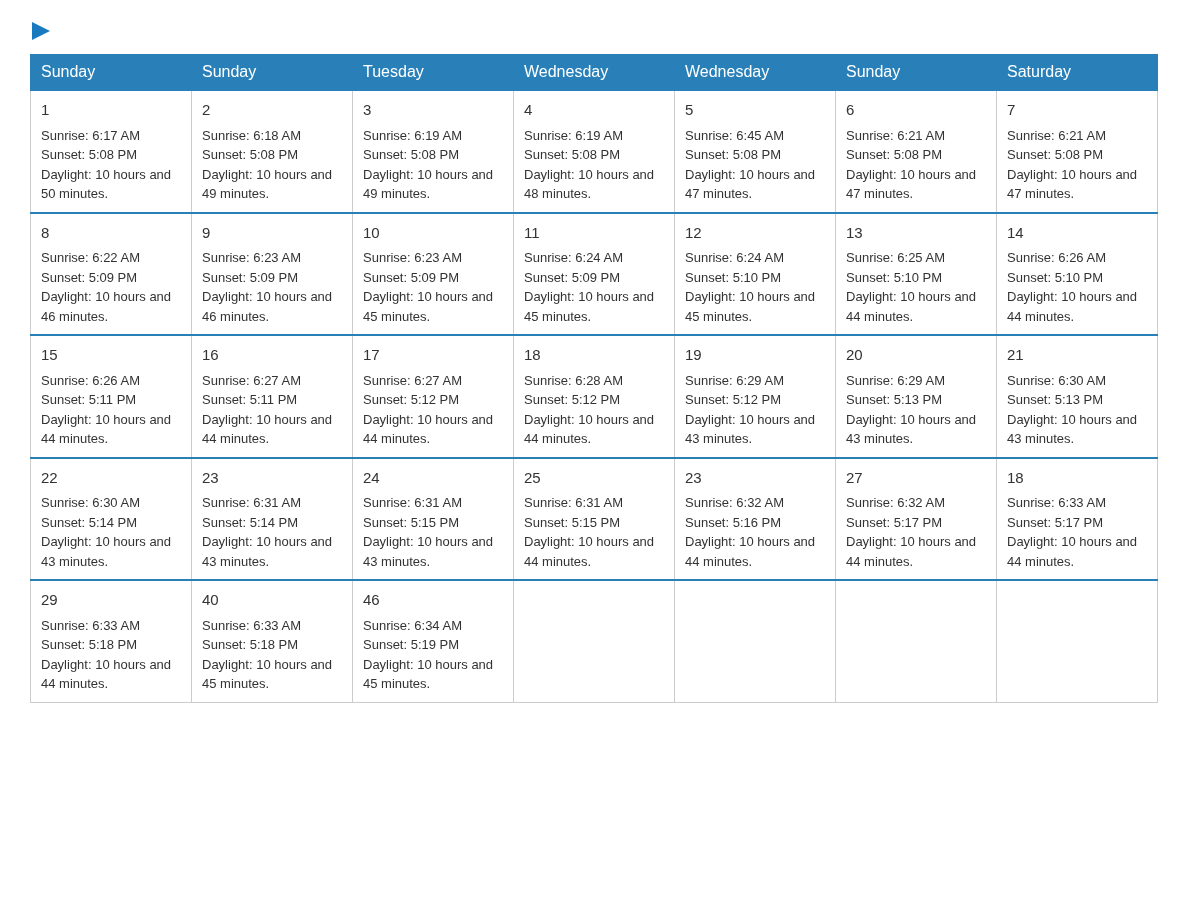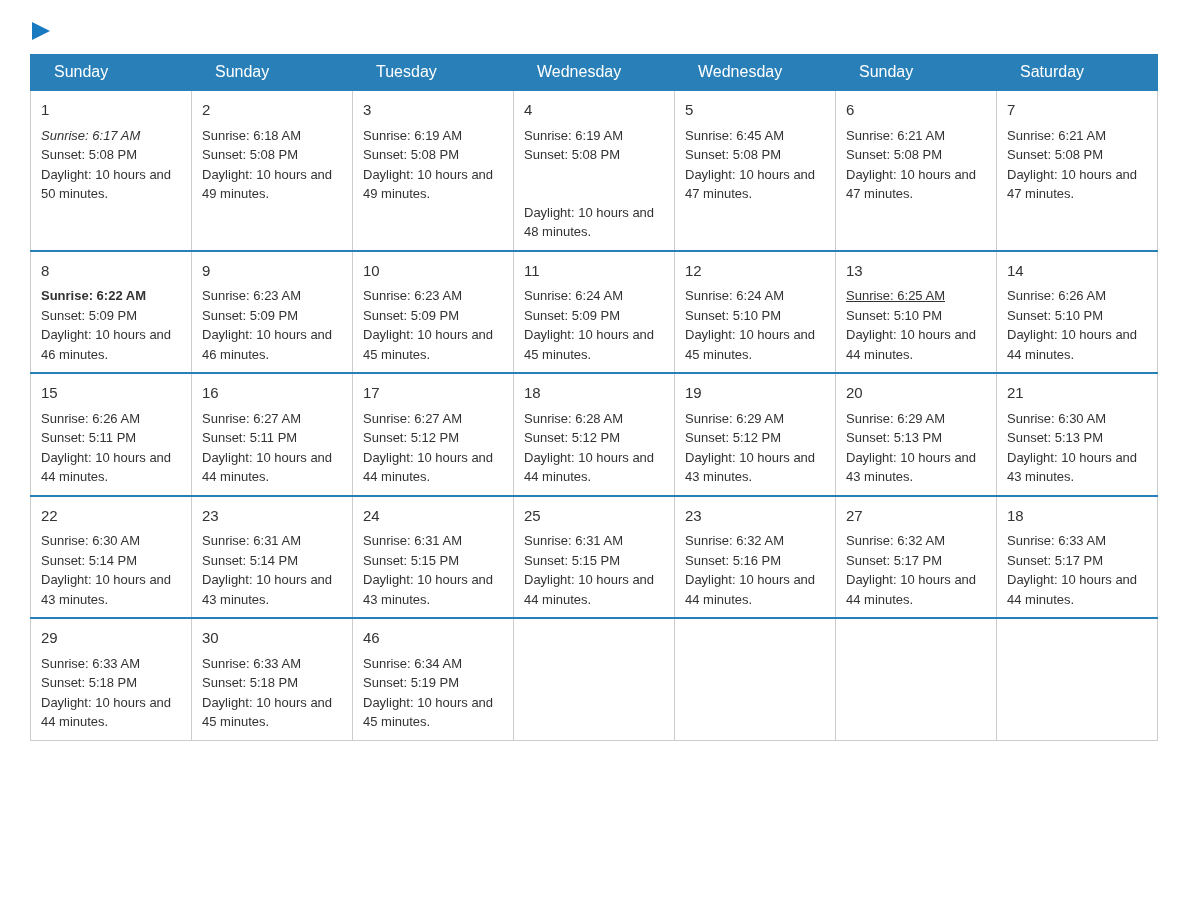--- a/index.html
+++ b/index.html
@@ -53,21 +53,21 @@
     .calendar {
       width: 100%;
       border-collapse: collapse;
       margin-top: 10px;
     }
     .calendar th {
       background-color: #2980b9;
       color: #fff;
       font-size: 16px;
       font-weight: normal;
-      padding: 8px 23px;
+      padding: 8px 10px;
       text-align: left;
       border: 1px solid #2980b9;
     }
     .calendar td {
       vertical-align: top;
       padding: 8px 10px;
       border: 1px solid #ccc;
       width: calc(100% / 7);
       font-size: 13px;
       line-height: 1.5;
@@ -121,41 +121,41 @@
         <th>Wednesday</th>
         <th>Wednesday</th>
         <th>Sunday</th>
         <th>Saturday</th>
       </tr>
   </thead>
   <tbody>
   <tr>
         <td>
           <span class="day-number">1</span>
-          <span style="display: block; font-style: italic;">Sunrise: 6:17 AM</span>
+          <span style="display: block;">Sunrise: 6:17 AM</span>
           <span style="display: block;">Sunset: 5:08 PM</span>
           <span style="display: block;">Daylight: 10 hours and 50 minutes.</span>
         </td>
         <td>
           <span class="day-number">2</span>
           <span style="display: block;">Sunrise: 6:18 AM</span>
           <span style="display: block;">Sunset: 5:08 PM</span>
           <span style="display: block;">Daylight: 10 hours and 49 minutes.</span>
         </td>
         <td>
           <span class="day-number">3</span>
           <span style="display: block;">Sunrise: 6:19 AM</span>
           <span style="display: block;">Sunset: 5:08 PM</span>
           <span style="display: block;">Daylight: 10 hours and 49 minutes.</span>
         </td>
         <td>
           <span class="day-number">4</span>
           <span style="display: block;">Sunrise: 6:19 AM</span>
           <span style="display: block;">Sunset: 5:08 PM</span>
-          <span style="display: block; margin-top: 38px;">Daylight: 10 hours and 48 minutes.</span>
+          <span style="display: block;">Daylight: 10 hours and 48 minutes.</span>
         </td>
         <td>
           <span class="day-number">5</span>
           <span style="display: block;">Sunrise: 6:45 AM</span>
           <span style="display: block;">Sunset: 5:08 PM</span>
           <span style="display: block;">Daylight: 10 hours and 47 minutes.</span>
         </td>
         <td>
           <span class="day-number">6</span>
           <span style="display: block;">Sunrise: 6:21 AM</span>
@@ -165,21 +165,21 @@
         <td>
           <span class="day-number">7</span>
           <span style="display: block;">Sunrise: 6:21 AM</span>
           <span style="display: block;">Sunset: 5:08 PM</span>
           <span style="display: block;">Daylight: 10 hours and 47 minutes.</span>
         </td>
       </tr>
       <tr>
         <td>
           <span class="day-number">8</span>
-          <span style="display: block; font-weight: bold;">Sunrise: 6:22 AM</span>
+          <span style="display: block;">Sunrise: 6:22 AM</span>
           <span style="display: block;">Sunset: 5:09 PM</span>
           <span style="display: block;">Daylight: 10 hours and 46 minutes.</span>
         </td>
         <td>
           <span class="day-number">9</span>
           <span style="display: block;">Sunrise: 6:23 AM</span>
           <span style="display: block;">Sunset: 5:09 PM</span>
           <span style="display: block;">Daylight: 10 hours and 46 minutes.</span>
         </td>
         <td>
@@ -195,21 +195,21 @@
           <span style="display: block;">Daylight: 10 hours and 45 minutes.</span>
         </td>
         <td>
           <span class="day-number">12</span>
           <span style="display: block;">Sunrise: 6:24 AM</span>
           <span style="display: block;">Sunset: 5:10 PM</span>
           <span style="display: block;">Daylight: 10 hours and 45 minutes.</span>
         </td>
         <td>
           <span class="day-number">13</span>
-          <span style="display: block; text-decoration: underline;">Sunrise: 6:25 AM</span>
+          <span style="display: block;">Sunrise: 6:25 AM</span>
           <span style="display: block;">Sunset: 5:10 PM</span>
           <span style="display: block;">Daylight: 10 hours and 44 minutes.</span>
         </td>
         <td>
           <span class="day-number">14</span>
           <span style="display: block;">Sunrise: 6:26 AM</span>
           <span style="display: block;">Sunset: 5:10 PM</span>
           <span style="display: block;">Daylight: 10 hours and 44 minutes.</span>
         </td>
       </tr>
@@ -302,21 +302,21 @@
         </td>
       </tr>
       <tr>
         <td>
           <span class="day-number">29</span>
           <span style="display: block;">Sunrise: 6:33 AM</span>
           <span style="display: block;">Sunset: 5:18 PM</span>
           <span style="display: block;">Daylight: 10 hours and 44 minutes.</span>
         </td>
         <td>
-          <span class="day-number">30</span>
+          <span class="day-number">40</span>
           <span style="display: block;">Sunrise: 6:33 AM</span>
           <span style="display: block;">Sunset: 5:18 PM</span>
           <span style="display: block;">Daylight: 10 hours and 45 minutes.</span>
         </td>
         <td>
           <span class="day-number">46</span>
           <span style="display: block;">Sunrise: 6:34 AM</span>
           <span style="display: block;">Sunset: 5:19 PM</span>
           <span style="display: block;">Daylight: 10 hours and 45 minutes.</span>
         </td>

